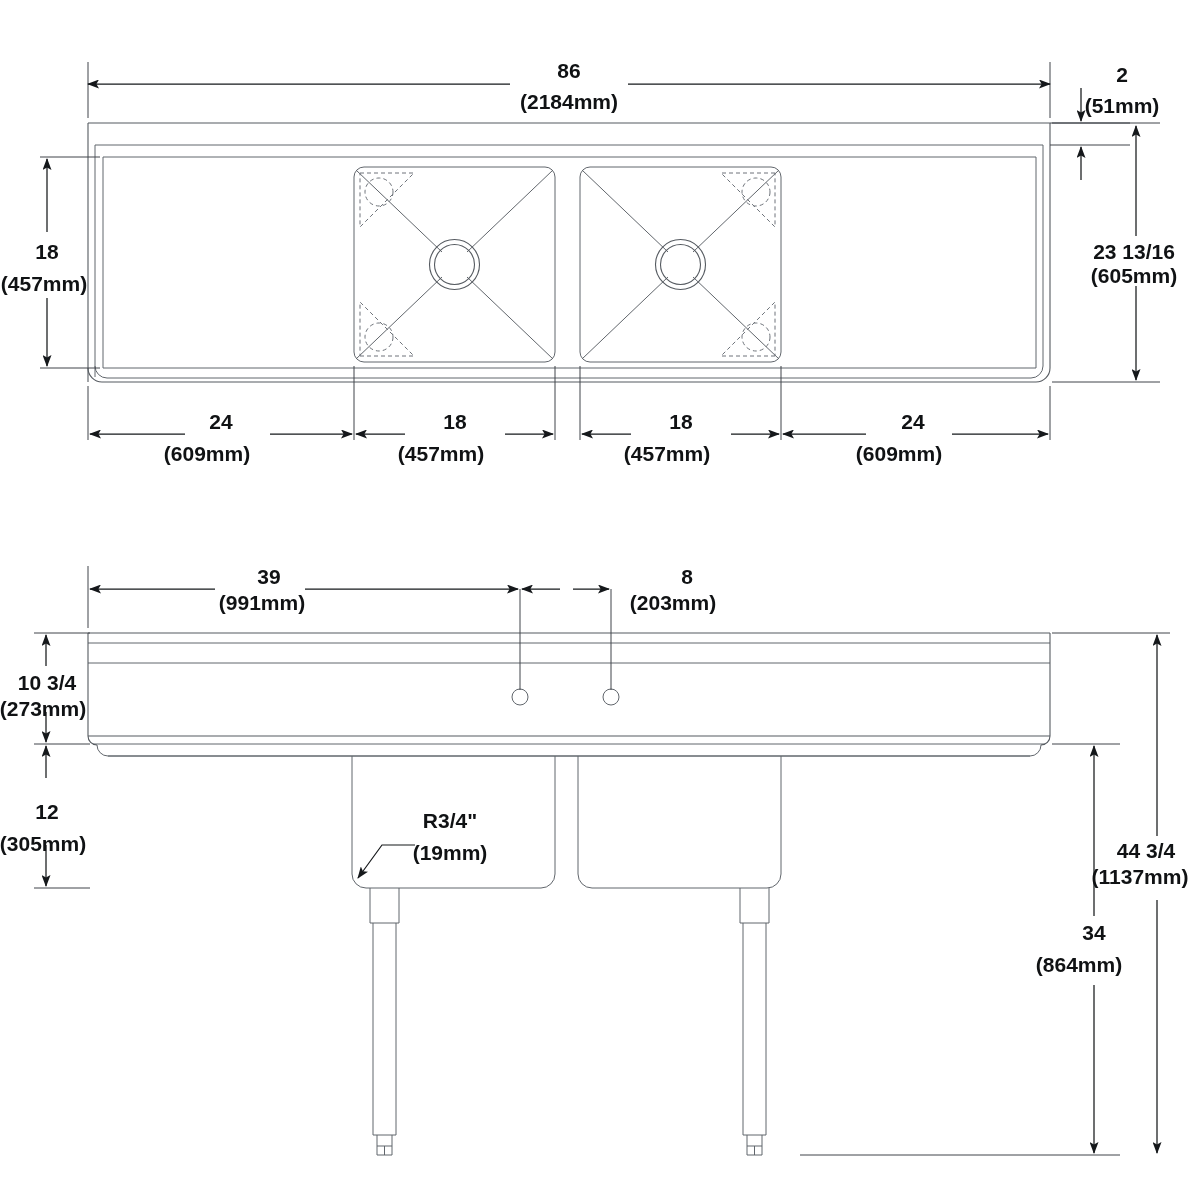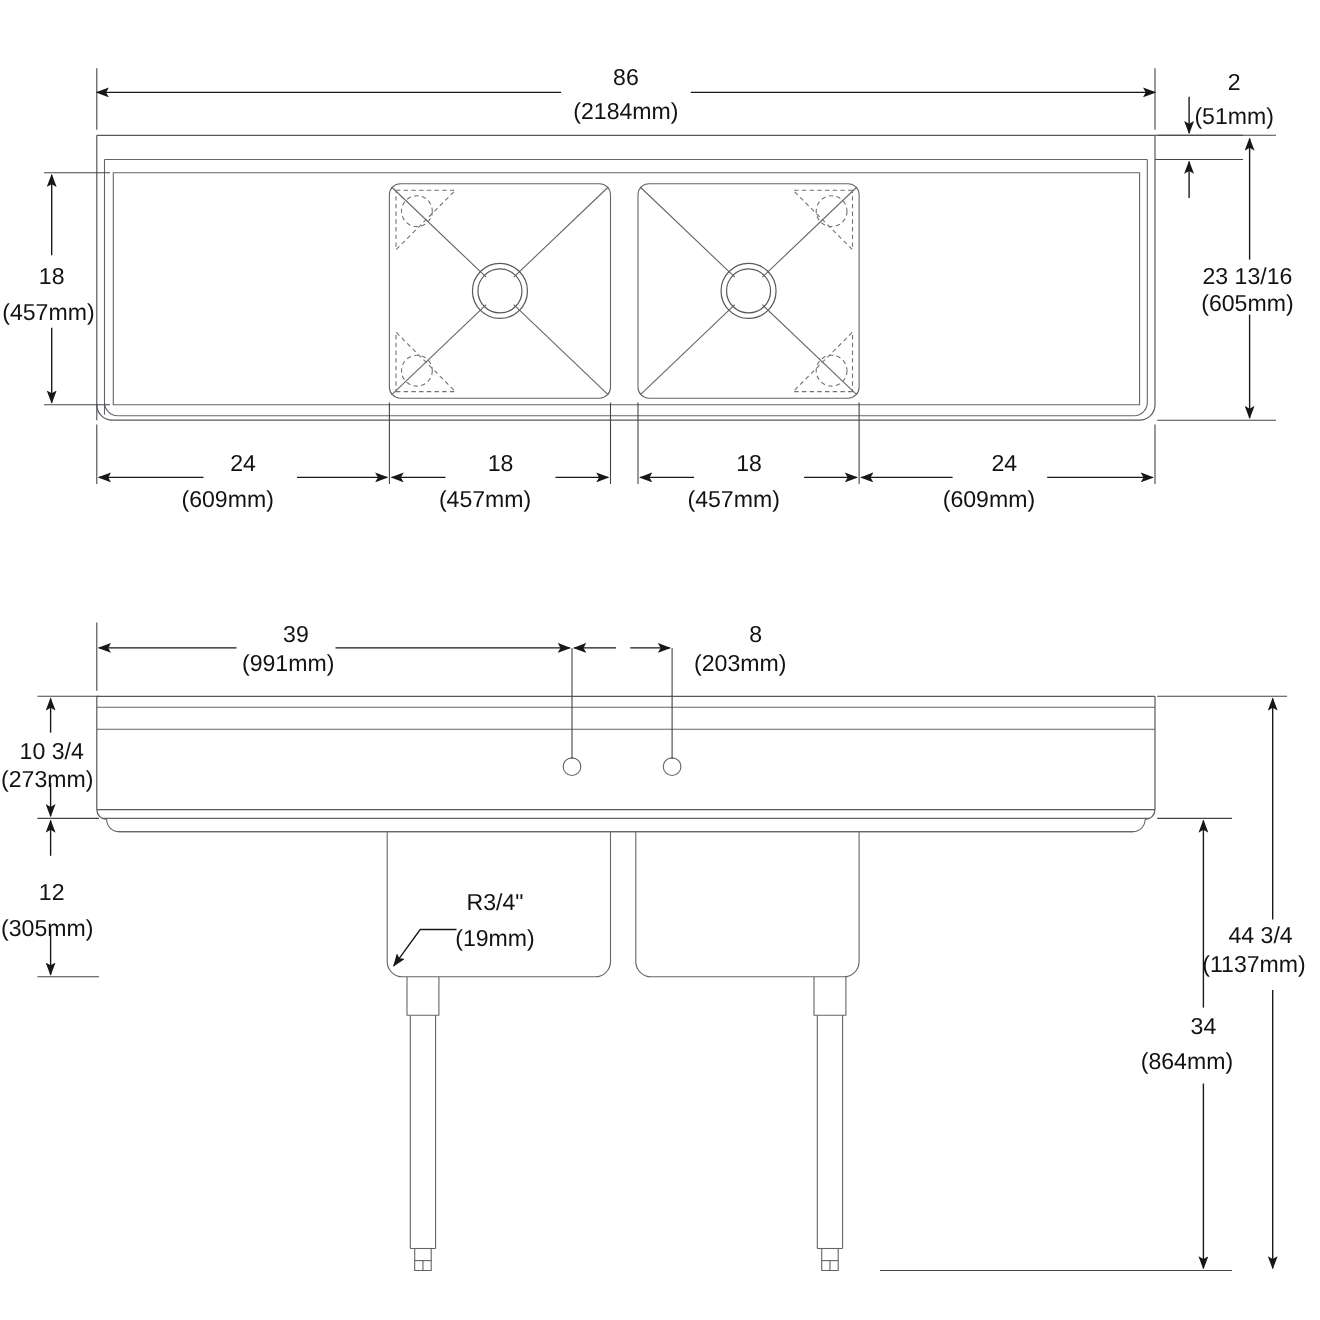--- a/index.html
+++ b/index.html
@@ -10,20 +10,21 @@
   body {
     width: 1200px;
     height: 1200px;
     font-family: "Liberation Sans", sans-serif;
     overflow: hidden;
   }
   #drawing-root {
     position: relative;
     width: 1200px;
     height: 940px;
+    font-weight: bold;
   }
   svg.cad {
     position: absolute;
     top: 0;
     left: 0;
     width: 1200px;
     height: 1200px;
     display: block;
   }
   

